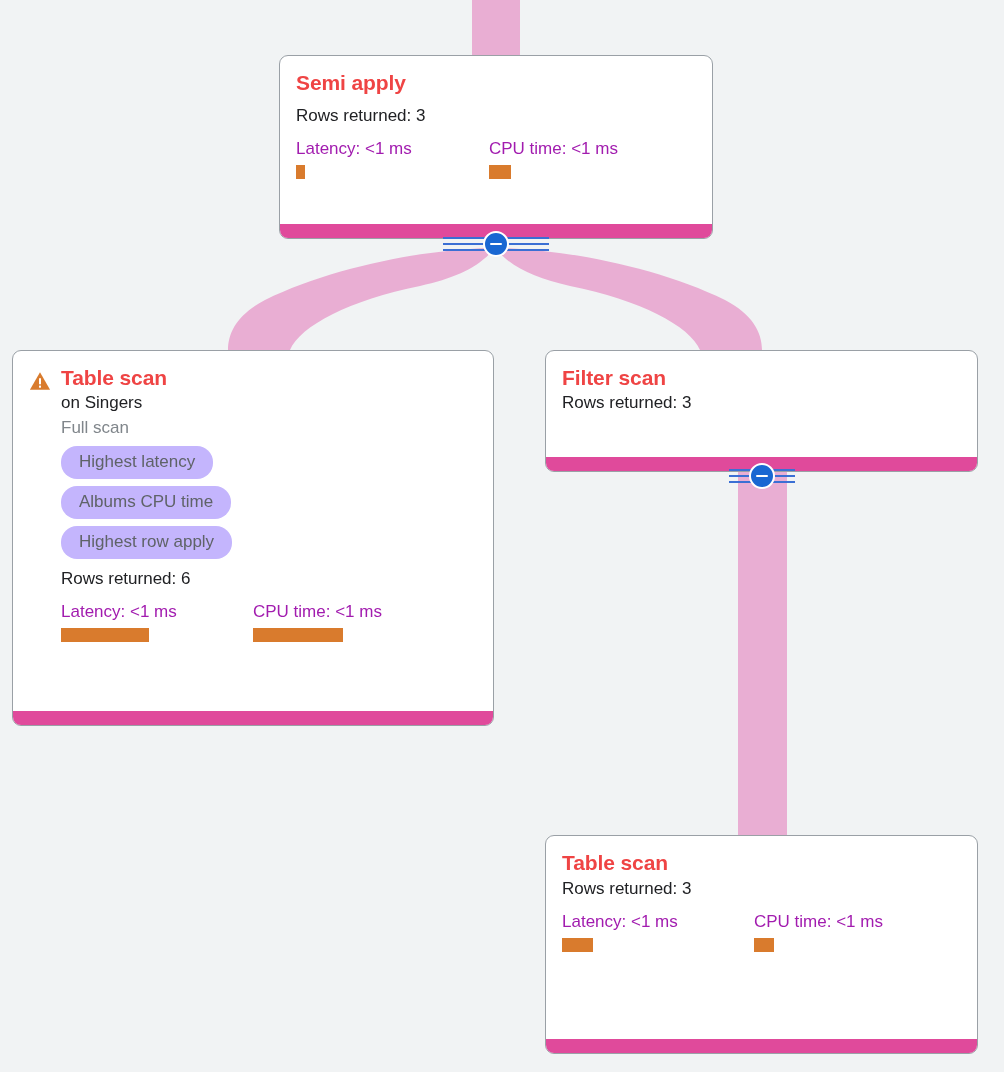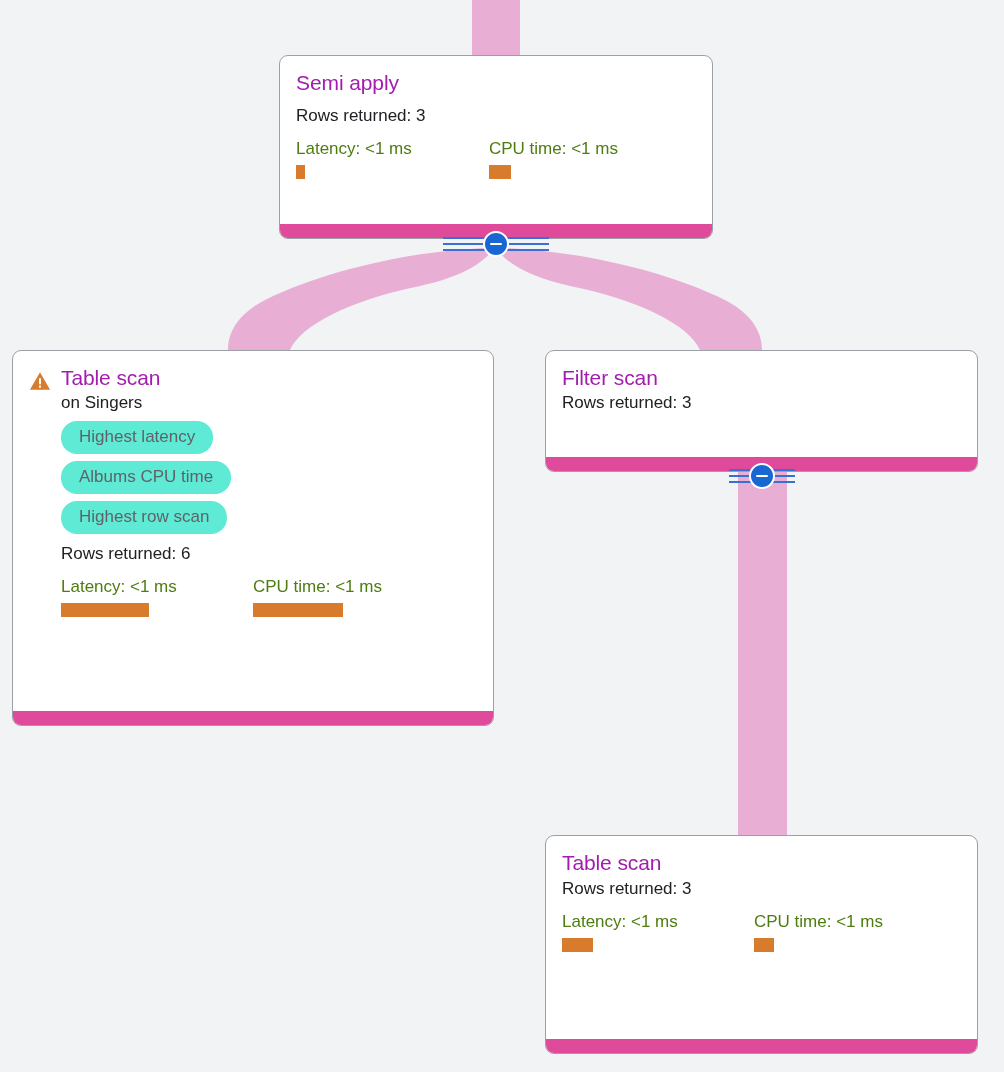--- a/index.html
+++ b/index.html
@@ -64,22 +64,22 @@
   }
   .warn-icon {
     flex: 0 0 auto;
     width: 22px;
     height: 22px;
     margin-top: 5px;
   }
   .node-title {
     font-size: 21px;
     line-height: 26px;
-    font-weight: normal;
-    color: #a21caf;
+    font-weight: bold;
+    color: #ef4444;
     letter-spacing: -0.1px;
   }
   .node-subtitle {
     font-size: 17px;
     line-height: 24px;
     color: #202124;
   }
   .node-note {
     font-size: 17px;
     line-height: 24px;
@@ -89,21 +89,21 @@
 
   
   .chip-list {
     margin-top: 6px;
     display: flex;
     flex-direction: column;
     align-items: flex-start;
     gap: 7px;
   }
   .chip {
-    background: #5eead4;
+    background: #c4b5fd;
     color: #5f6368;
     font-size: 17px;
     line-height: 20px;
     border-radius: 16px;
     padding: 6px 18px 7px 18px;
   }
 
   .rows-line {
     font-size: 17px;
     line-height: 24px;
@@ -116,21 +116,21 @@
     display: flex;
     margin-top: 10px;
   }
   .metric {
     display: flex;
     flex-direction: column;
   }
   .metric-label {
     font-size: 17px;
     line-height: 22px;
-    color: #4d7c0f;
+    color: #a21caf;
     white-space: nowrap;
   }
   .metric-bar {
     height: 14px;
     background: #d97b2d;
     margin-top: 5px;
   }
 
   
   .collapse-toggle {
@@ -245,24 +245,25 @@
     <div class="node-body">
       <div class="node-head">
         <svg class="warn-icon" viewBox="0 0 24 24">
           <path d="M12 2.5 L23 21.5 L1 21.5 Z" fill="#d97b2d"></path>
           <rect x="10.9" y="9" width="2.2" height="6.6" fill="#ffffff"></rect>
           <rect x="10.9" y="17" width="2.2" height="2.3" fill="#ffffff"></rect>
         </svg>
         <div>
           <div class="node-title">Table scan</div>
           <div class="node-subtitle">on Singers</div>
+          <div class="node-note">Full scan</div>
           <div class="chip-list">
             <div class="chip">Highest latency</div>
             <div class="chip">Albums CPU time</div>
-            <div class="chip">Highest row scan</div>
+            <div class="chip">Highest row apply</div>
           </div>
           <div class="rows-line">Rows returned: 6</div>
           <div class="metrics">
             <div class="metric" style="width:192px;">
               <div class="metric-label">Latency: &lt;1 ms</div>
               <div class="metric-bar" style="width:88px;"></div>
             </div>
             <div class="metric">
               <div class="metric-label">CPU time: &lt;1 ms</div>
               <div class="metric-bar" style="width:90px;"></div>

